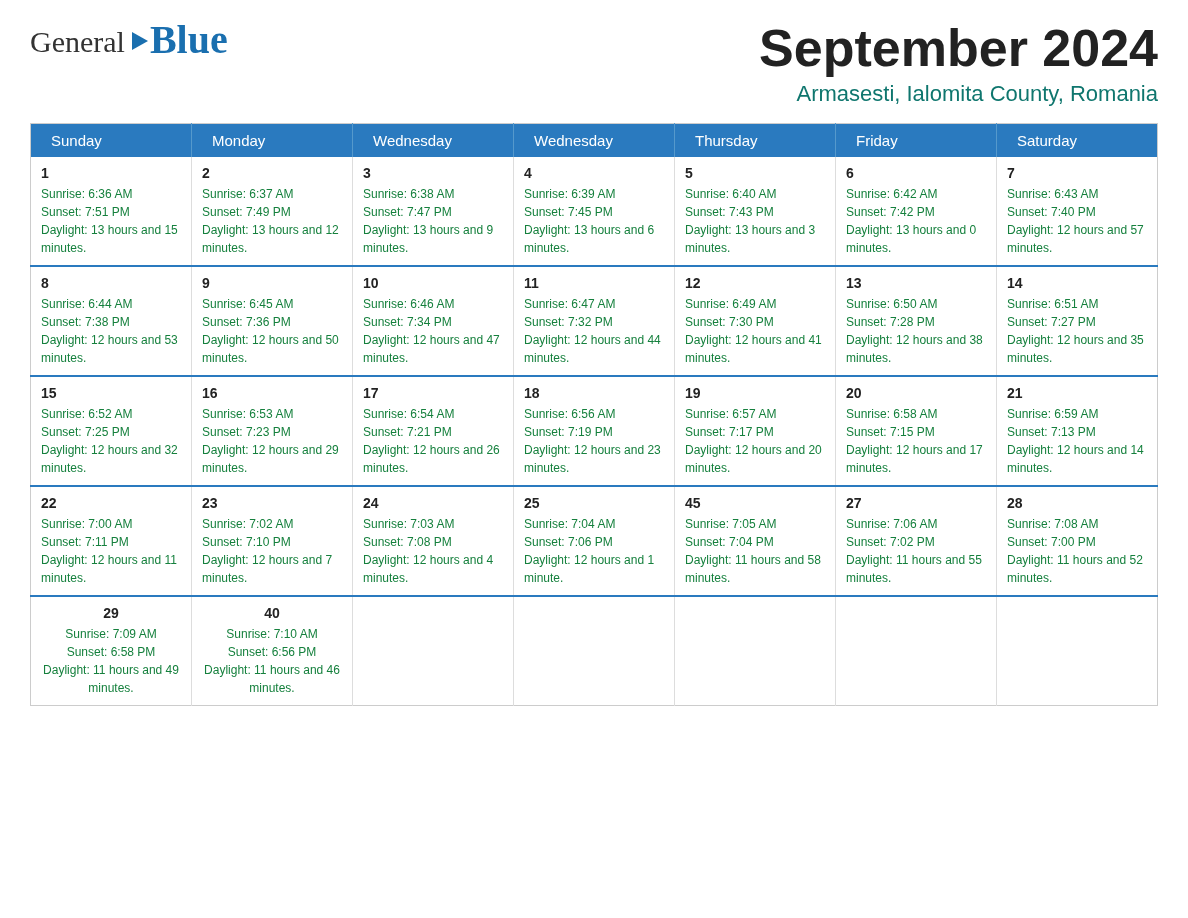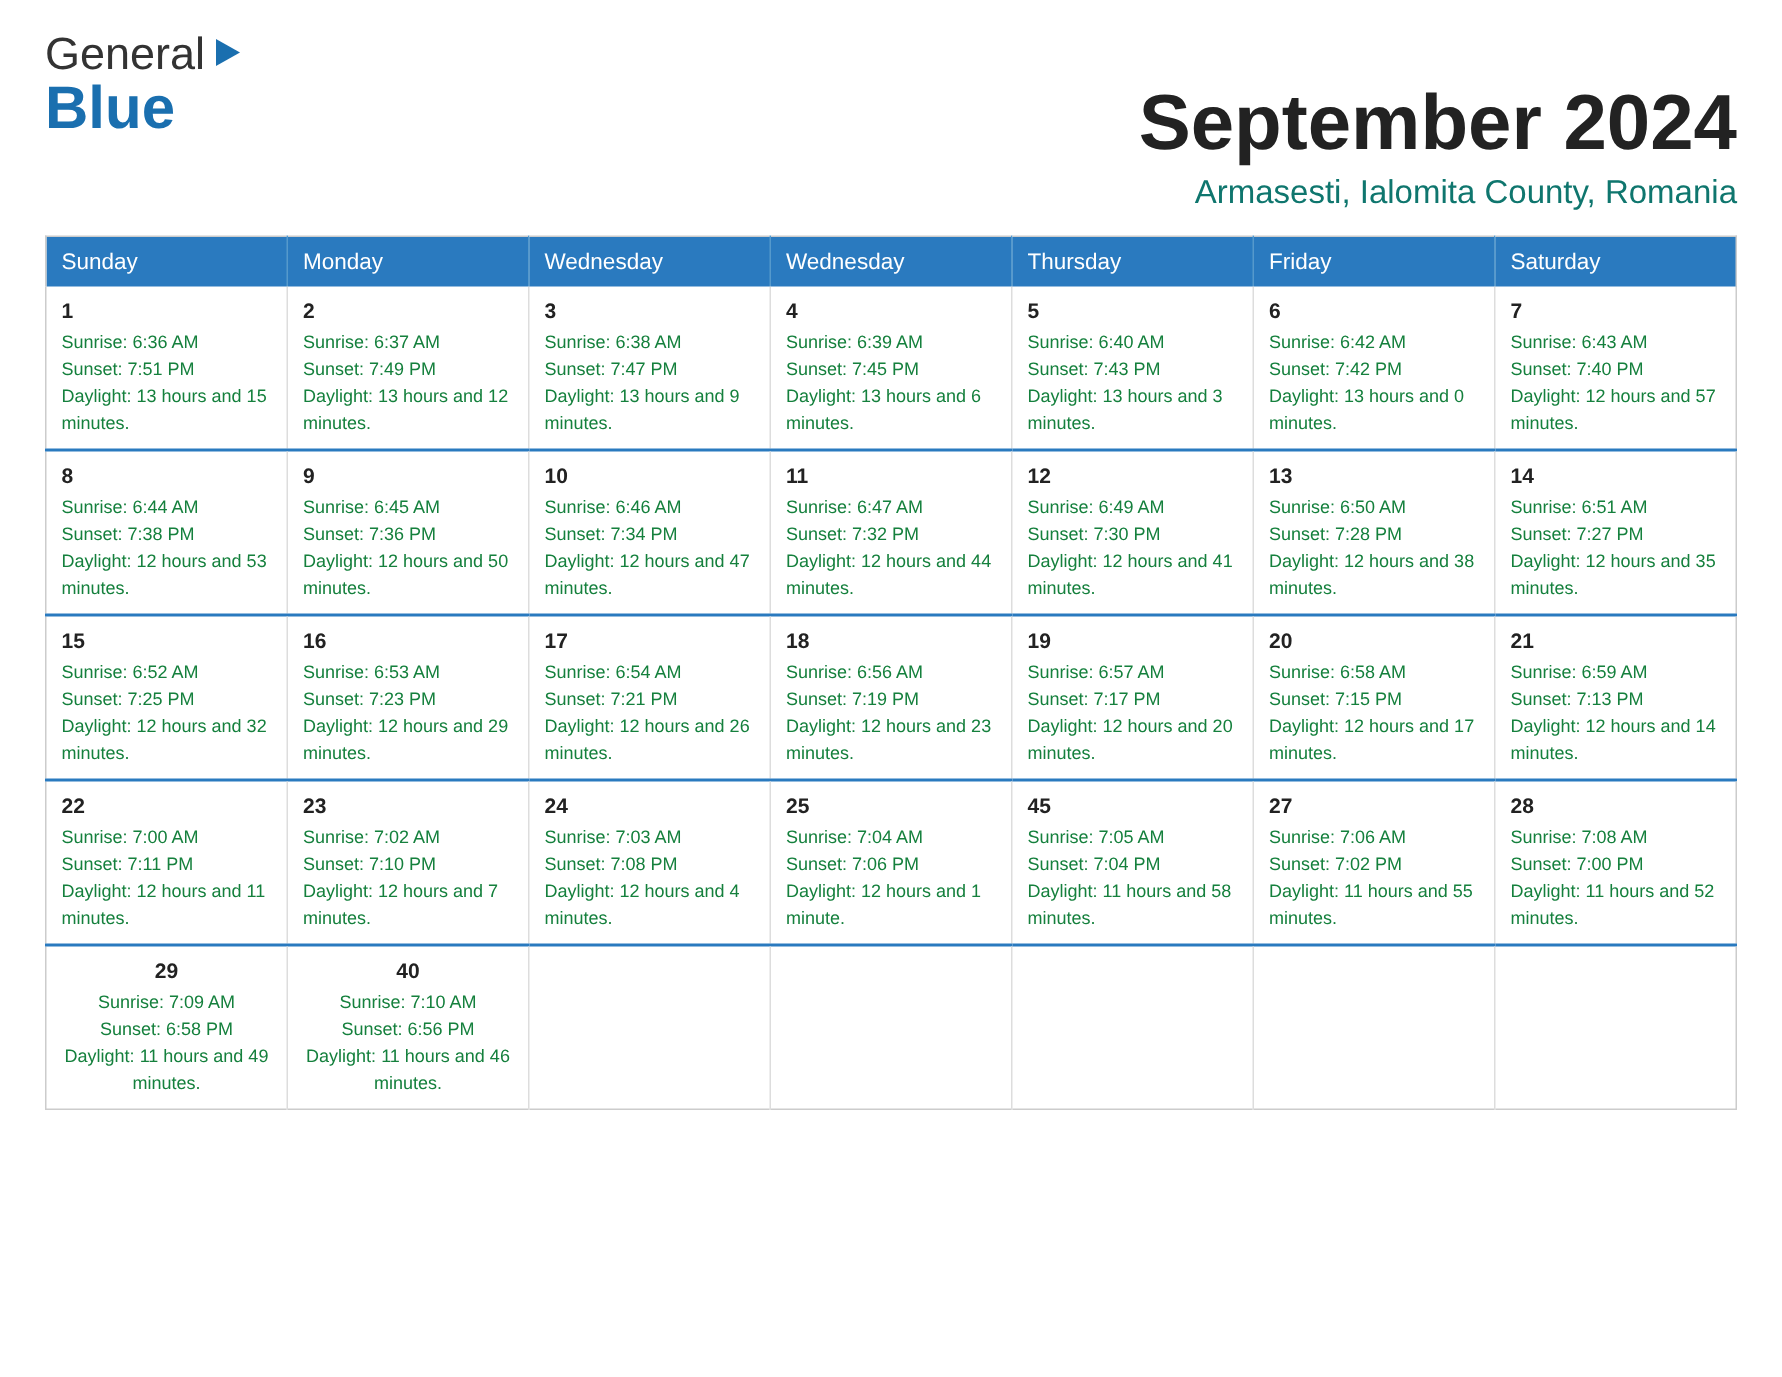--- a/index.html
+++ b/index.html
@@ -17,38 +17,37 @@
       margin-bottom: 16px;
     }
     .title-section {
       text-align: right;
     }
     .month-title {
       font-size: 52px;
       font-weight: bold;
       color: #222;
       line-height: 1.1;
-      margin-top: 34px;
     }
     .location-title {
       font-size: 22px;
       color: #0f766e;
       margin-top: 4px;
     }
     .calendar-table {
       width: 100%;
       border-collapse: collapse;
       border: 1px solid #ccc;
     }
     .calendar-table thead tr th {
       background-color: #2a7abf;
       color: #fff;
       font-size: 15px;
       font-weight: normal;
-      padding: 8px 10px;
+      padding: 8px 20px;
       text-align: left;
       border-right: 1px solid #5599cc;
     }
     .calendar-table thead tr th:last-child {
       border-right: none;
     }
     .calendar-table tbody tr td {
       vertical-align: top;
       padding: 8px 10px;
       border-right: 1px solid #ddd;
@@ -74,21 +73,22 @@
     .day-info {
       font-size: 12px;
       color: #15803d;
       line-height: 1.5;
     }
     .empty-cell {
       background: #fff;
     }
     .logo-wrapper {
       display: flex;
-      flex-direction: column;
+      flex-direction: row;
+      font-family: Liberation Serif, serif;
     }
     .logo-line1 {
       display: flex;
       align-items: center;
       font-size: 30px;
     }
     .logo-general {
       color: #333;
       font-weight: normal;
       font-size: 30px;

